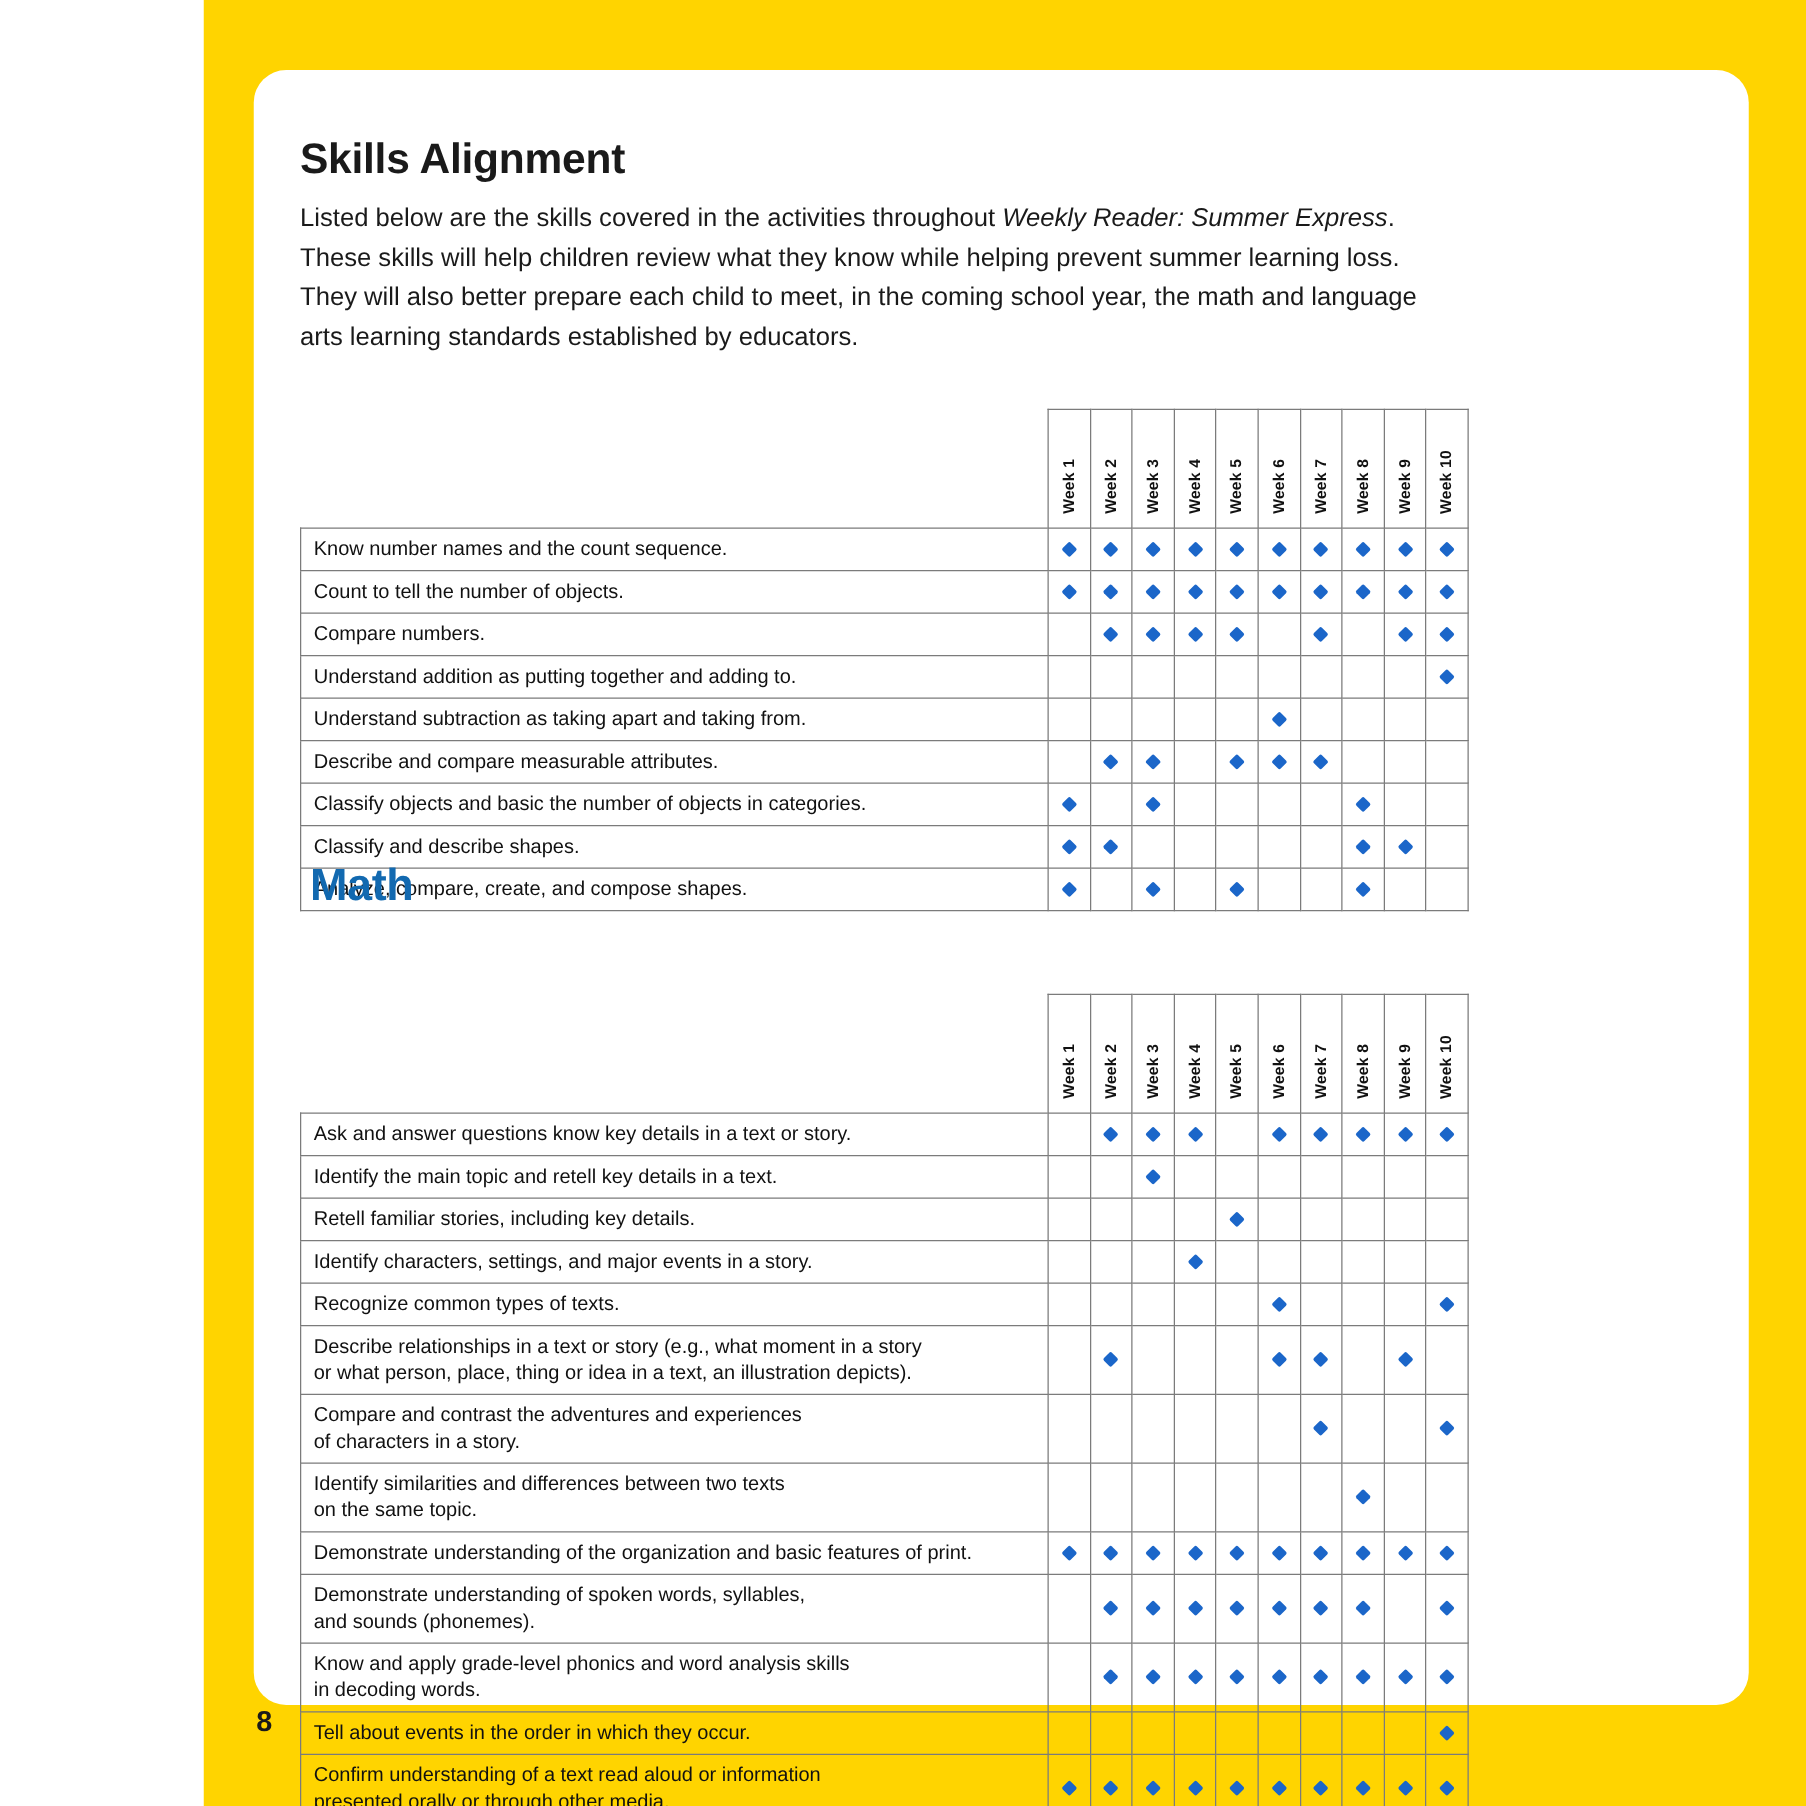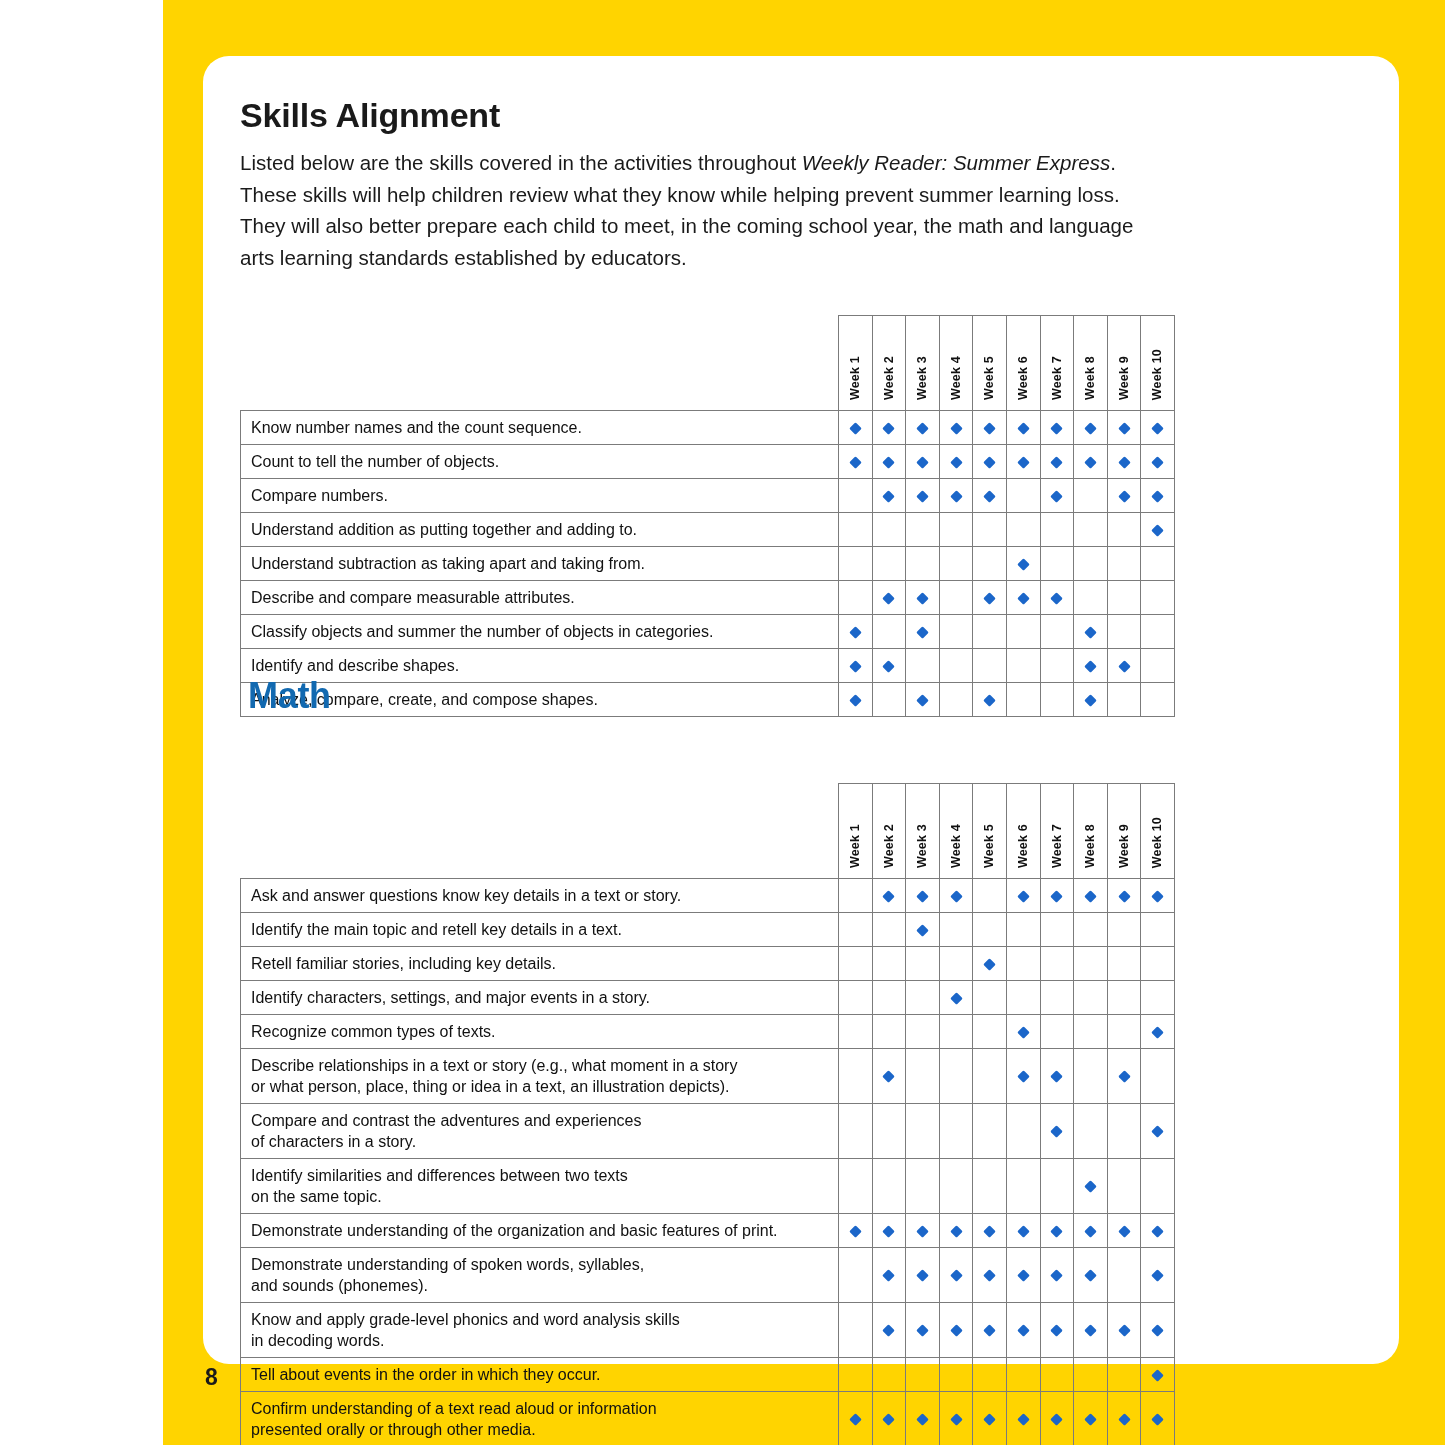--- a/index.html
+++ b/index.html
@@ -39,21 +39,21 @@
   .content {
     position: absolute;
     left: 240px;
     top: 96px;
     width: 1120px;
   }
   h1.title {
     font-size: 34px;
     font-weight: bold;
     color: #1a1a1a;
-    margin: 0 0 12px 0;
+    margin: 12px 0 12px 0;
     letter-spacing: -0.2px;
   }
   p.intro {
     font-size: 20.5px;
     line-height: 31.5px;
     color: #1a1a1a;
     margin: 0;
     max-width: 920px;
   }
   p.intro em {
@@ -261,34 +261,34 @@
               <td class="mark"><span class="diamond"></span></td>
               <td class="mark"><span class="diamond hidden"></span></td>
               <td class="mark"><span class="diamond"></span></td>
               <td class="mark"><span class="diamond"></span></td>
               <td class="mark"><span class="diamond"></span></td>
               <td class="mark"><span class="diamond hidden"></span></td>
               <td class="mark"><span class="diamond hidden"></span></td>
               <td class="mark"><span class="diamond hidden"></span></td>
             </tr>
             <tr>
-              <td class="skill">Classify objects and summer the number of objects in categories.</td>
-              <td class="mark"><span class="diamond"></span></td>
-              <td class="mark"><span class="diamond hidden"></span></td>
-              <td class="mark"><span class="diamond"></span></td>
-              <td class="mark"><span class="diamond hidden"></span></td>
-              <td class="mark"><span class="diamond hidden"></span></td>
-              <td class="mark"><span class="diamond hidden"></span></td>
-              <td class="mark"><span class="diamond hidden"></span></td>
-              <td class="mark"><span class="diamond"></span></td>
-              <td class="mark"><span class="diamond hidden"></span></td>
-              <td class="mark"><span class="diamond hidden"></span></td>
-            </tr>
-            <tr>
-              <td class="skill">Identify and describe shapes.</td>
+              <td class="skill">Classify objects and basic the number of objects in categories.</td>
+              <td class="mark"><span class="diamond"></span></td>
+              <td class="mark"><span class="diamond hidden"></span></td>
+              <td class="mark"><span class="diamond"></span></td>
+              <td class="mark"><span class="diamond hidden"></span></td>
+              <td class="mark"><span class="diamond hidden"></span></td>
+              <td class="mark"><span class="diamond hidden"></span></td>
+              <td class="mark"><span class="diamond hidden"></span></td>
+              <td class="mark"><span class="diamond"></span></td>
+              <td class="mark"><span class="diamond hidden"></span></td>
+              <td class="mark"><span class="diamond hidden"></span></td>
+            </tr>
+            <tr>
+              <td class="skill">Classify and describe shapes.</td>
               <td class="mark"><span class="diamond"></span></td>
               <td class="mark"><span class="diamond"></span></td>
               <td class="mark"><span class="diamond hidden"></span></td>
               <td class="mark"><span class="diamond hidden"></span></td>
               <td class="mark"><span class="diamond hidden"></span></td>
               <td class="mark"><span class="diamond hidden"></span></td>
               <td class="mark"><span class="diamond hidden"></span></td>
               <td class="mark"><span class="diamond"></span></td>
               <td class="mark"><span class="diamond"></span></td>
               <td class="mark"><span class="diamond hidden"></span></td>

